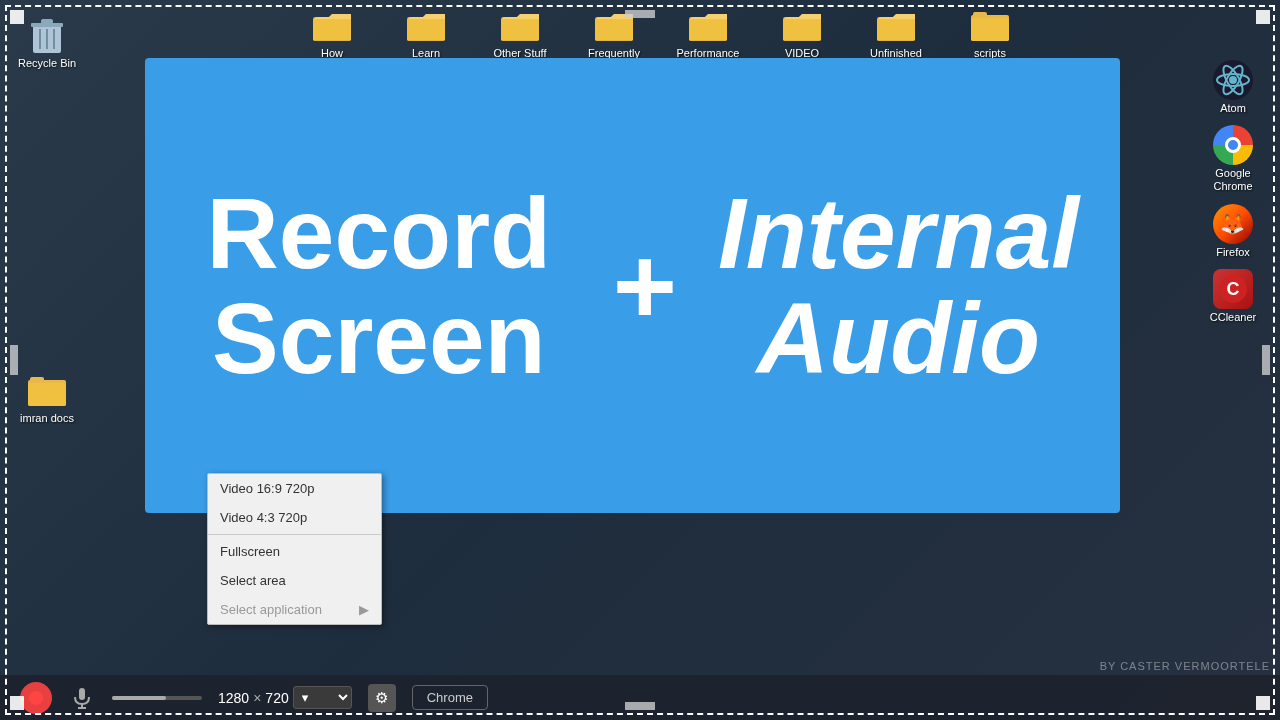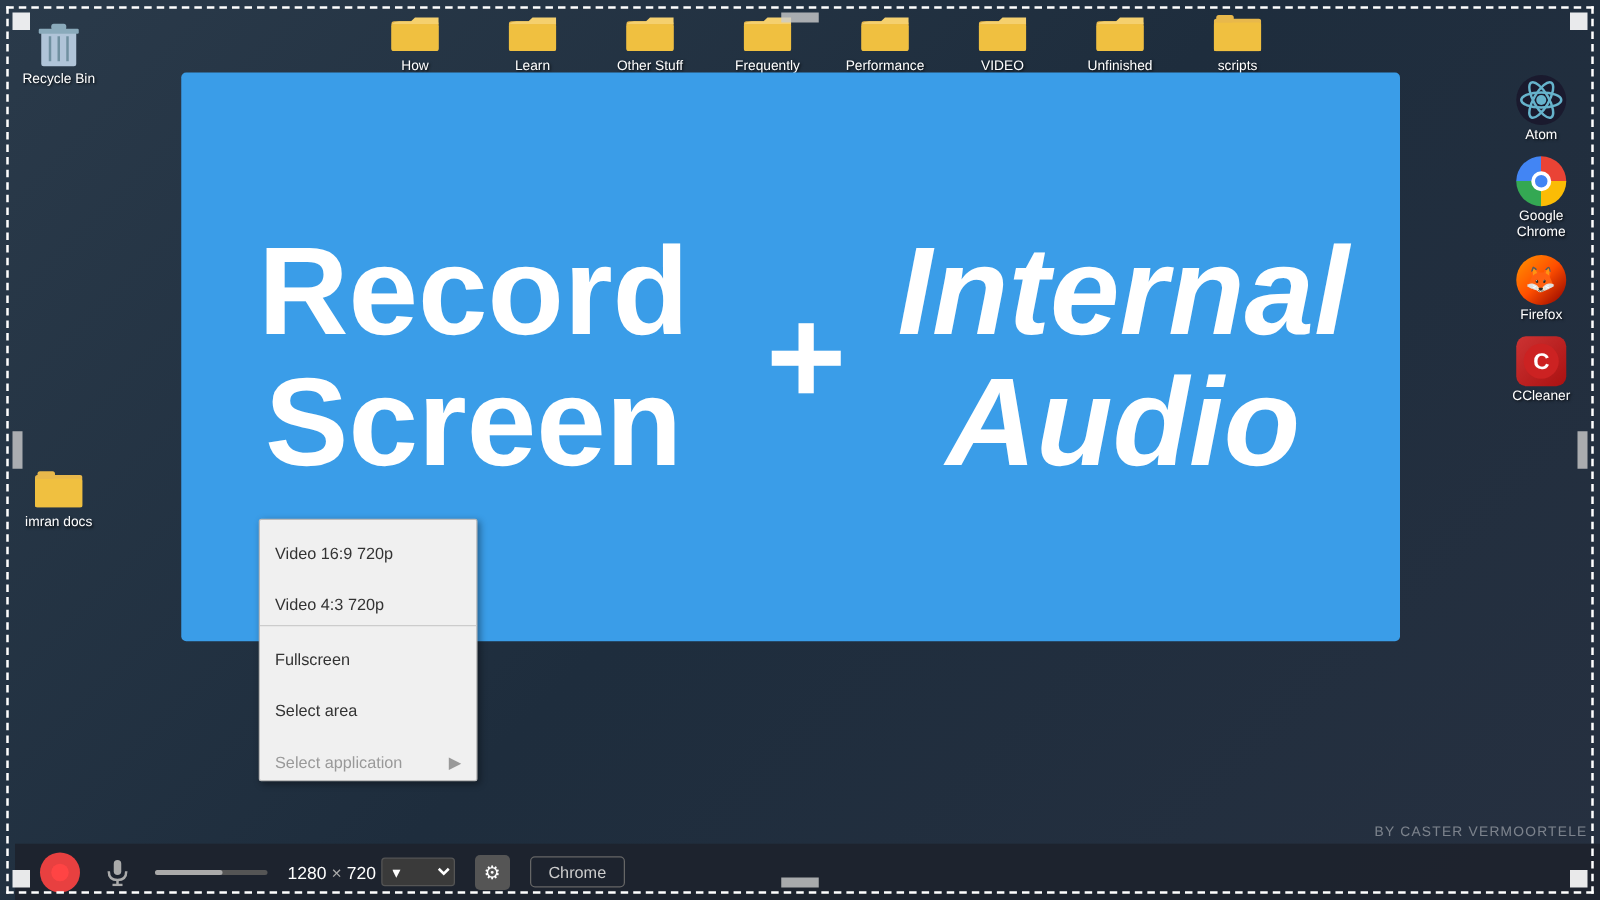--- a/index.html
+++ b/index.html
@@ -173,21 +173,20 @@
     }
 
     .dropdown-item {
       padding: 7px 12px;
       font-size: 13px;
       color: #333333;
       cursor: pointer;
       display: flex;
       align-items: center;
       justify-content: space-between;
-      margin-top: 12px;
     }
 
     .dropdown-item.disabled {
       color: #999999;
     }
 
     .dropdown-divider {
       height: 1px;
       background: #cccccc;
       margin: 2px 0;
@@ -198,21 +197,20 @@
       position: absolute;
       bottom: 0;
       left: 0;
       right: 0;
       height: 45px;
       background: rgba(30, 35, 45, 0.95);
       display: flex;
       align-items: center;
       padding: 0 20px;
       gap: 16px;
-      margin-left: 12px;
     }
 
     .rec-button {
       width: 32px;
       height: 32px;
       background: #e84040;
       border-radius: 50%;
       border: none;
       cursor: pointer;
       display: flex;

